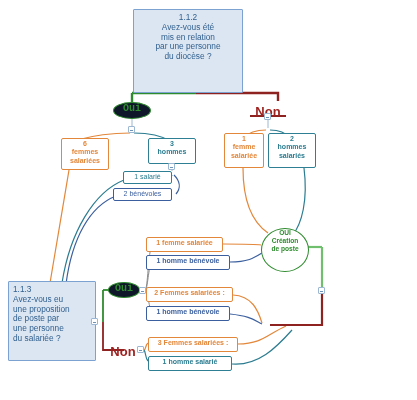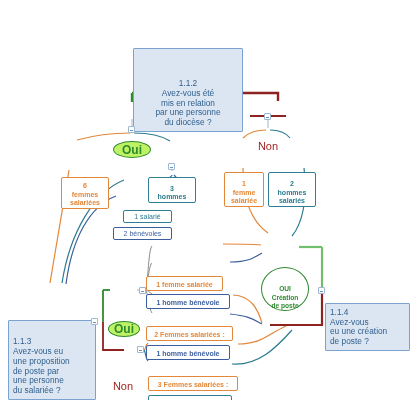--- a/index.html
+++ b/index.html
@@ -25,23 +25,22 @@
     height: 400px;
     pointer-events: none;
   }
   .node {
     position: absolute;
     box-sizing: border-box;
     text-align: center;
     line-height: 1.18;
     white-space: pre-line;
     display: flex;
-    align-items: flex-end;
+    align-items: flex-start;
     justify-content: center;
-    margin-top: 39px;
   }
   
   .qbox {
     background: #dce6f2;
     border: 1px solid #7ba2d0;
     color: #31608f;
     font-size: 8.3px;
     padding: 3px 4px;
     border-radius: 1px;
   }
@@ -66,29 +65,30 @@
   }
   .rect.thin {
     border-width: 1.2px;
     font-weight: normal;
   }
   
   .ellipse {
     border: 1.6px solid #2e8b2e;
     color: #2e8b2e;
     border-radius: 50%;
-    background: #bef264;
-    font-size: 12px;
-    font-weight: bold;
+    background: #0f172a;
+    font-size: 10px;
+    font-weight: bold;
+    font-family: Liberation Mono, monospace;
   }
   
   .plaintext {
     color: #9e2320;
-    font-size: 11px;
-    font-weight: normal;
+    font-size: 13px;
+    font-weight: bold;
     text-align: left;
     justify-content: flex-start;
     line-height: 1.45;
   }
   .plaintext.center { text-align: center; justify-content: center; }
   .plaintext.underline {
     text-align: center;
     justify-content: center;
   }
   .ouicircle {
@@ -240,26 +240,20 @@
 
   <div class="node qbox" style="left:8px; top:281px; width:88px; height:80px;">
     <div class="inner" style="text-align:left;">1.1.3
 Avez-vous eu
 une proposition
 de poste par
 une personne
 du salariée ?</div>
   </div>
 
-  <div class="node qbox" style="left:325px; top:264px; width:85px; height:48px;">
-    <div class="inner" style="text-align:left;">1.1.4
-Avez-vous
-eu une création
-de poste ?</div>
-  </div>
 
   <div class="collapse" style="left:91px; top:318px;"></div>
   <div class="collapse" style="left:318px; top:287px;"></div>
 
   <div class="node ellipse" style="left:108px; top:282px; width:32px; height:16px;">
     <span>Oui</span>
   </div>
 
   <div class="node plaintext center" style="left:108px; top:343px; width:30px; height:13px;">
     <span>Non</span>

